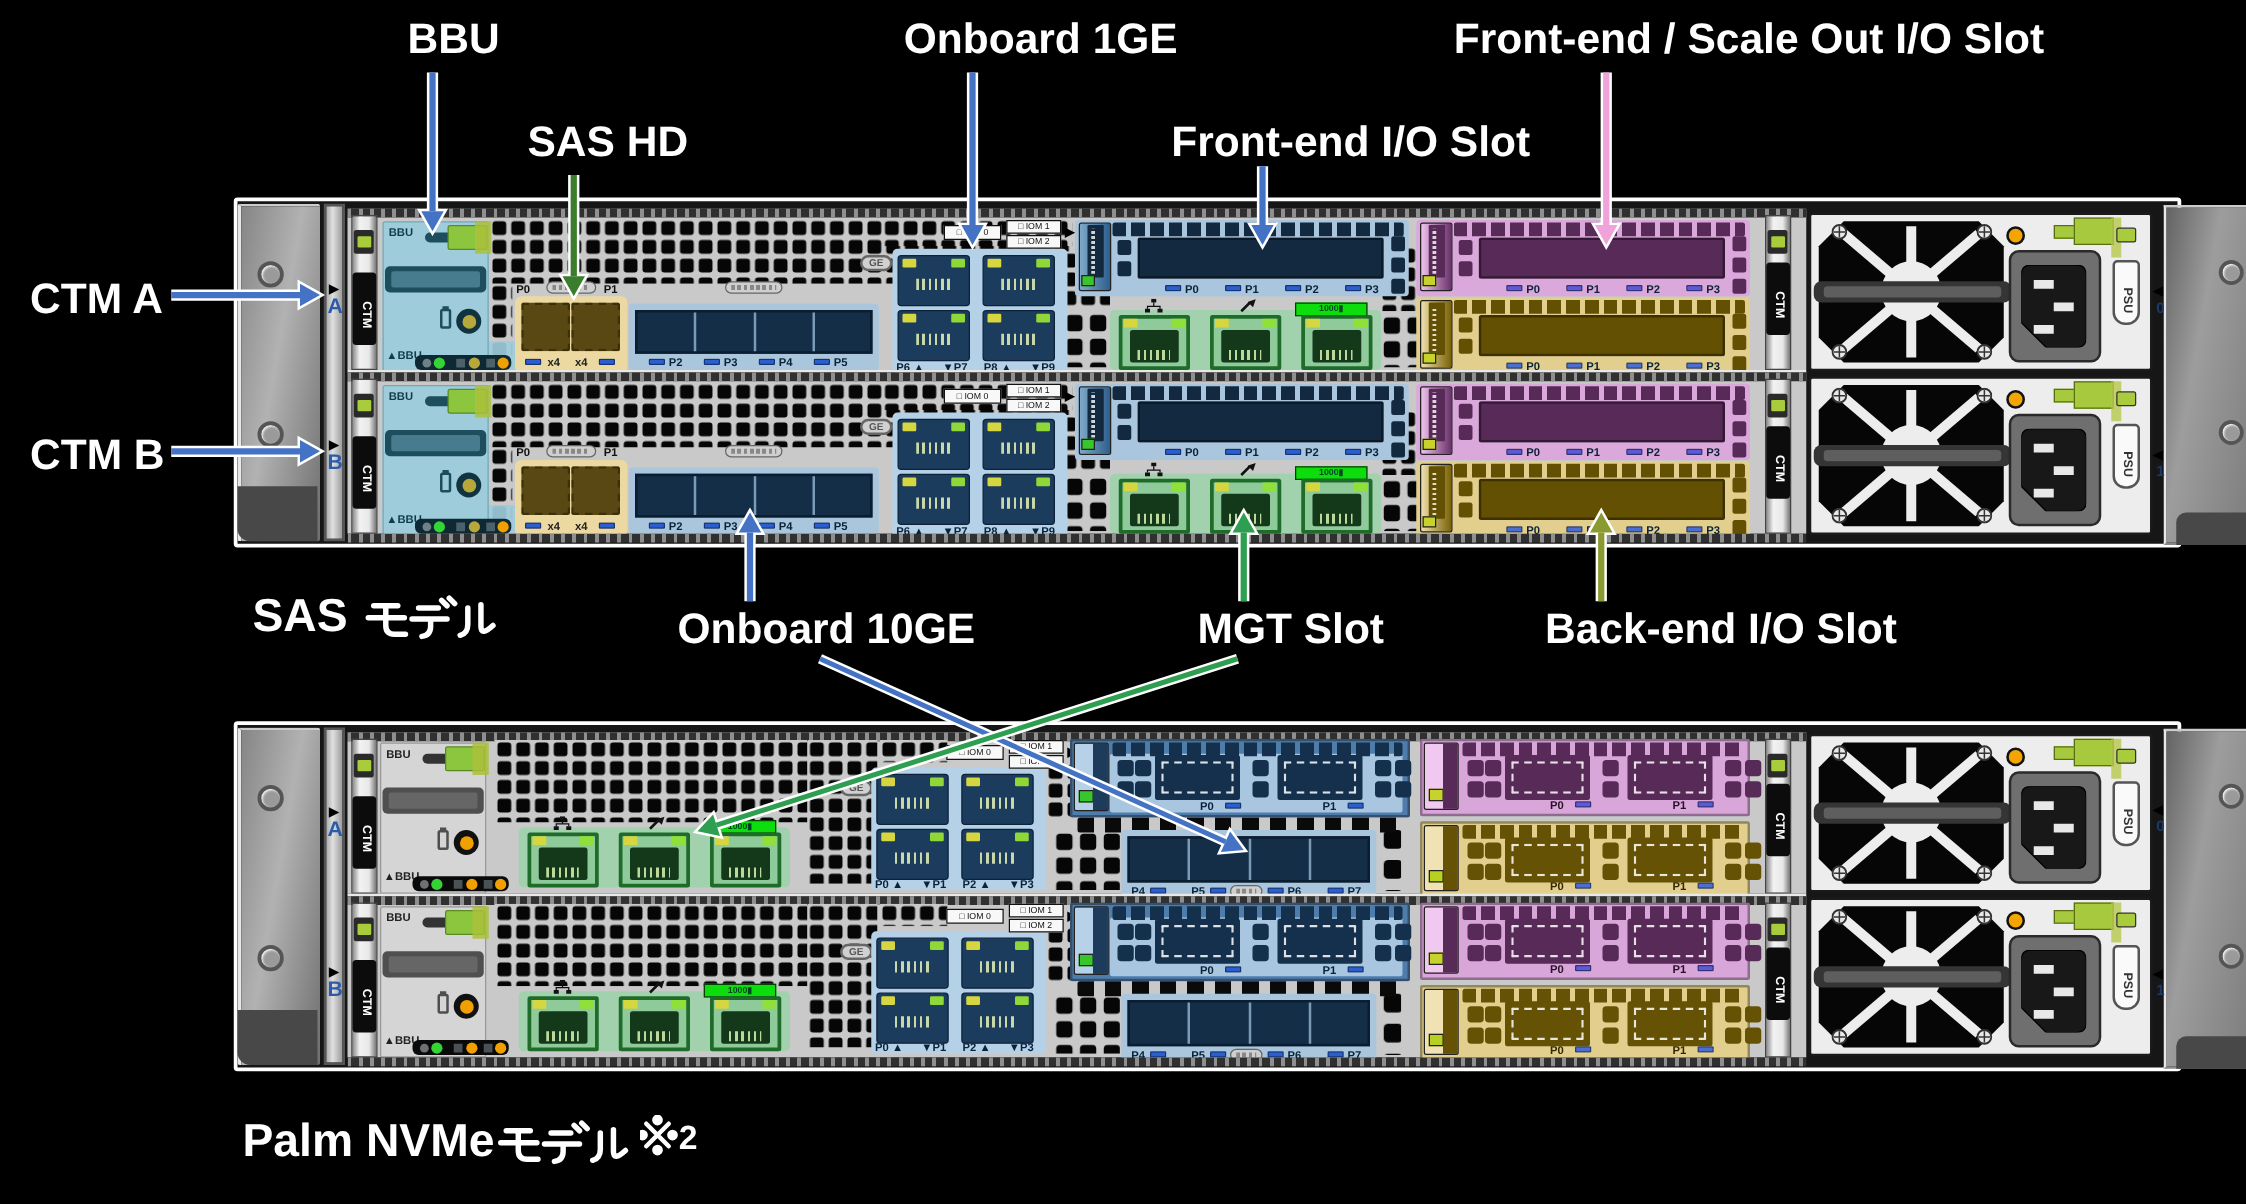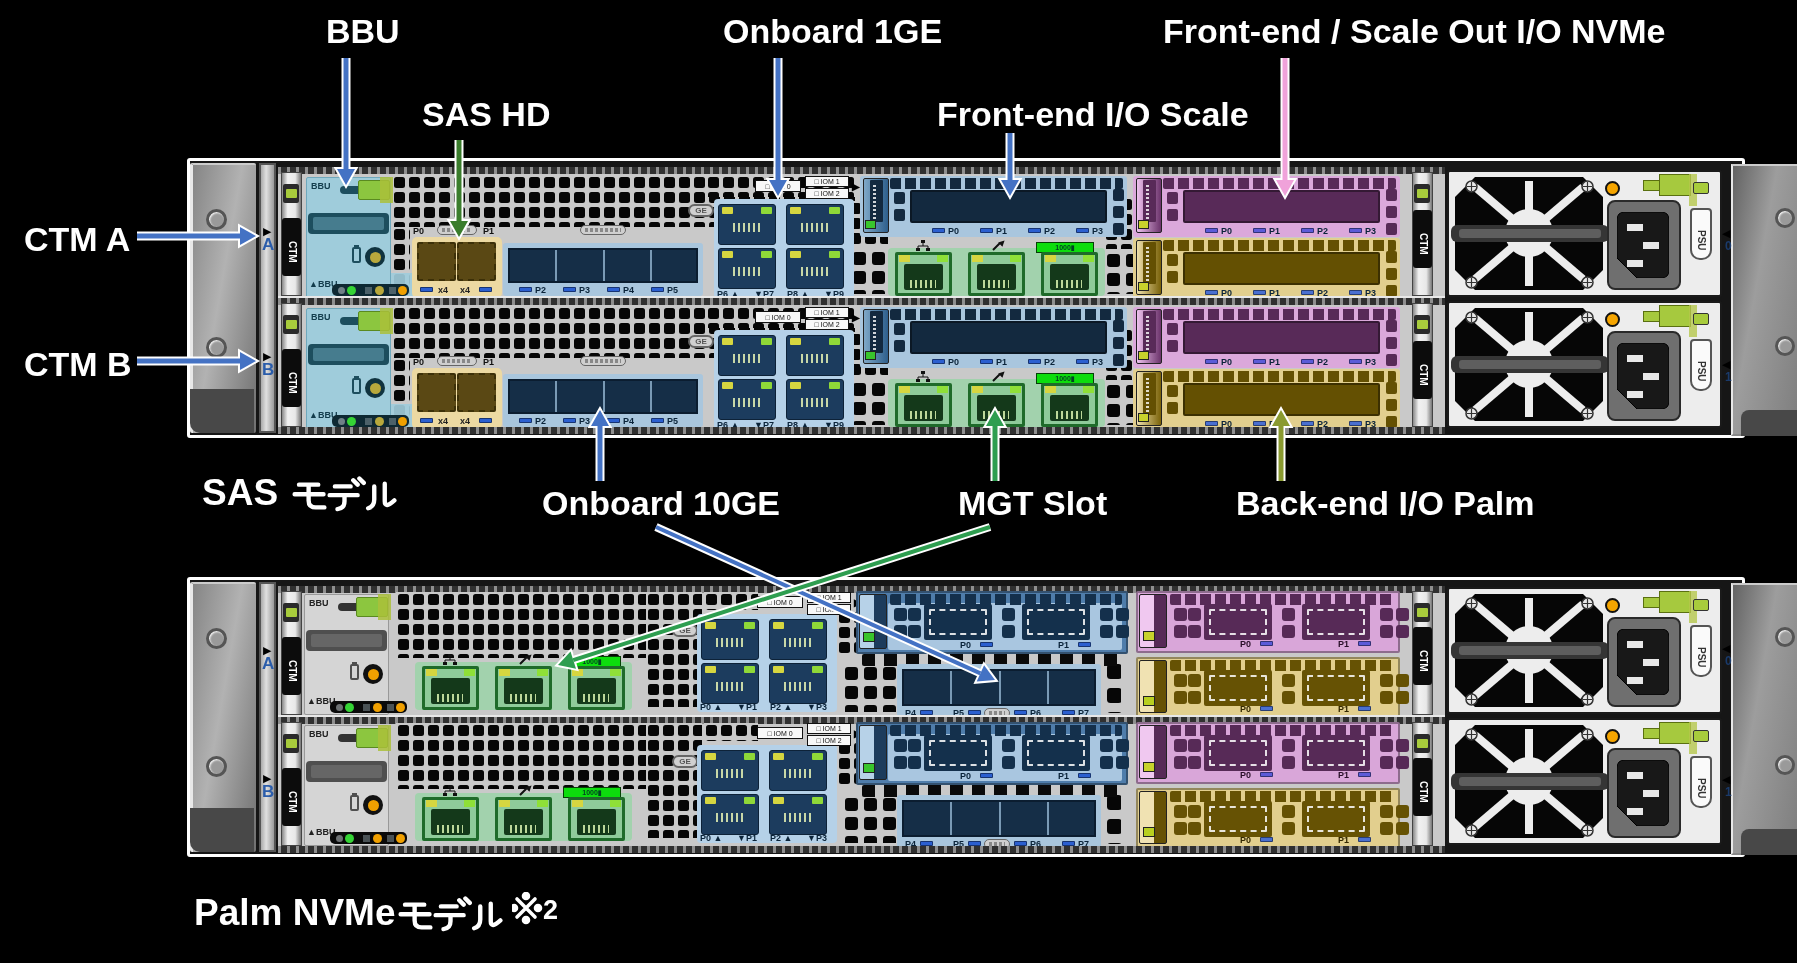--- a/index.html
+++ b/index.html
@@ -1027,28 +1027,28 @@
 <div style="left:1731px;top:583px;width:66px;height:272px;background:linear-gradient(100deg,#636363,#9d9d9d 40%,#7e7e7e);border-left:2px solid #e8e8e8;border-top:2px solid #ccc;border-bottom:2px solid #888;"></div>
 <div style="left:1775px;top:627px;width:20px;height:20px;background:#9a9a9a;border:3px solid #555;border-radius:50%;box-shadow:inset 1px 1px 2px #fff;"></div>
 <div style="left:1775px;top:755px;width:20px;height:20px;background:#9a9a9a;border:3px solid #555;border-radius:50%;box-shadow:inset 1px 1px 2px #fff;"></div>
 <div style="left:1741px;top:829px;width:56px;height:26px;background:#484848;border-radius:8px 0 0 0;"></div>
 <div style="left:1722px;top:642px;width:auto;height:12px;color:#000;font:normal 11px/12px 'Liberation Sans',sans-serif;white-space:nowrap;">◀</div>
 <div style="left:1725px;top:655px;width:auto;height:13px;color:#1a3a6a;font:bold 12px/13px 'Liberation Sans',sans-serif;white-space:nowrap;">0</div>
 <div style="left:1722px;top:773px;width:auto;height:12px;color:#000;font:normal 11px/12px 'Liberation Sans',sans-serif;white-space:nowrap;">◀</div>
 <div style="left:1725px;top:786px;width:auto;height:13px;color:#1a3a6a;font:bold 12px/13px 'Liberation Sans',sans-serif;white-space:nowrap;">1</div>
 <div style="left:326px;top:13px;width:auto;height:37px;color:#fff;font:bold 34px/37px 'Liberation Sans',sans-serif;white-space:nowrap;">BBU</div>
 <div style="left:723px;top:13px;width:auto;height:37px;color:#fff;font:bold 34px/37px 'Liberation Sans',sans-serif;white-space:nowrap;">Onboard 1GE</div>
-<div style="left:1163px;top:13px;width:auto;height:37px;color:#fff;font:bold 34px/37px 'Liberation Sans',sans-serif;white-space:nowrap;">Front-end / Scale Out I/O NVMe</div>
+<div style="left:1163px;top:13px;width:auto;height:37px;color:#fff;font:bold 34px/37px 'Liberation Sans',sans-serif;white-space:nowrap;">Front-end / Scale Out I/O Slot</div>
 <div style="left:422px;top:96px;width:auto;height:37px;color:#fff;font:bold 34px/37px 'Liberation Sans',sans-serif;white-space:nowrap;">SAS HD</div>
-<div style="left:937px;top:96px;width:auto;height:37px;color:#fff;font:bold 34px/37px 'Liberation Sans',sans-serif;white-space:nowrap;">Front-end I/O Scale</div>
+<div style="left:937px;top:96px;width:auto;height:37px;color:#fff;font:bold 34px/37px 'Liberation Sans',sans-serif;white-space:nowrap;">Front-end I/O Slot</div>
 <div style="left:24px;top:221px;width:auto;height:37px;color:#fff;font:bold 34px/37px 'Liberation Sans',sans-serif;white-space:nowrap;">CTM A</div>
 <div style="left:24px;top:346px;width:auto;height:37px;color:#fff;font:bold 34px/37px 'Liberation Sans',sans-serif;white-space:nowrap;">CTM B</div>
 <div style="left:542px;top:485px;width:auto;height:37px;color:#fff;font:bold 34px/37px 'Liberation Sans',sans-serif;white-space:nowrap;">Onboard 10GE</div>
 <div style="left:958px;top:485px;width:auto;height:37px;color:#fff;font:bold 34px/37px 'Liberation Sans',sans-serif;white-space:nowrap;">MGT Slot</div>
-<div style="left:1236px;top:485px;width:auto;height:37px;color:#fff;font:bold 34px/37px 'Liberation Sans',sans-serif;white-space:nowrap;">Back-end I/O Palm</div>
+<div style="left:1236px;top:485px;width:auto;height:37px;color:#fff;font:bold 34px/37px 'Liberation Sans',sans-serif;white-space:nowrap;">Back-end I/O Slot</div>
 <div style="left:202px;top:473px;width:auto;height:40px;color:#fff;font:bold 37px/40px 'Liberation Sans',sans-serif;white-space:nowrap;">SAS</div>
 <svg width="105" height="40" viewBox="0 0 120 44" style="position:absolute;left:292px;top:476px">
     <g stroke="#fff" stroke-width="5" fill="none" stroke-linecap="round">
       <path d="M8 9 H30 M3 20 H36 M19 9 V27 Q19 35 27 35 H37"></path>
       <path d="M49 11 H67 M43 21 H75 M60 21 V28 Q60 36 52 37 M70 4 L75 9 M77 2 L82 7"></path>
       <path d="M94 11 V26 Q94 34 87 36 M106 8 V28 Q106 37 117 27"></path>
     </g>
   </svg>
 <div style="left:194px;top:893px;width:auto;height:40px;color:#fff;font:bold 37px/40px 'Liberation Sans',sans-serif;white-space:nowrap;">Palm NVMe</div>
 <svg width="105" height="40" viewBox="0 0 120 44" style="position:absolute;left:398px;top:896px">

